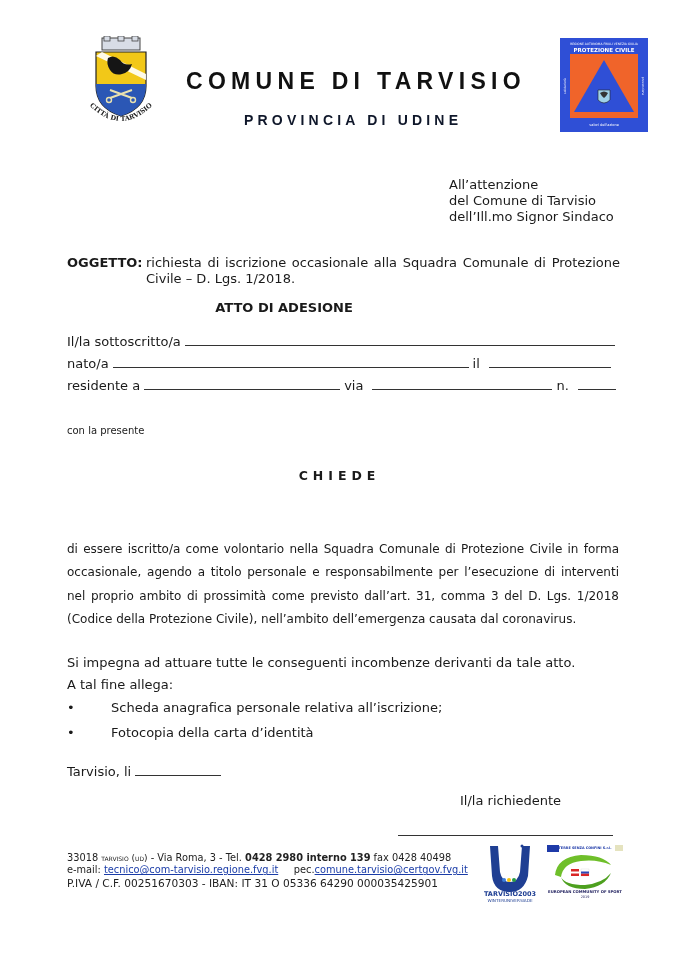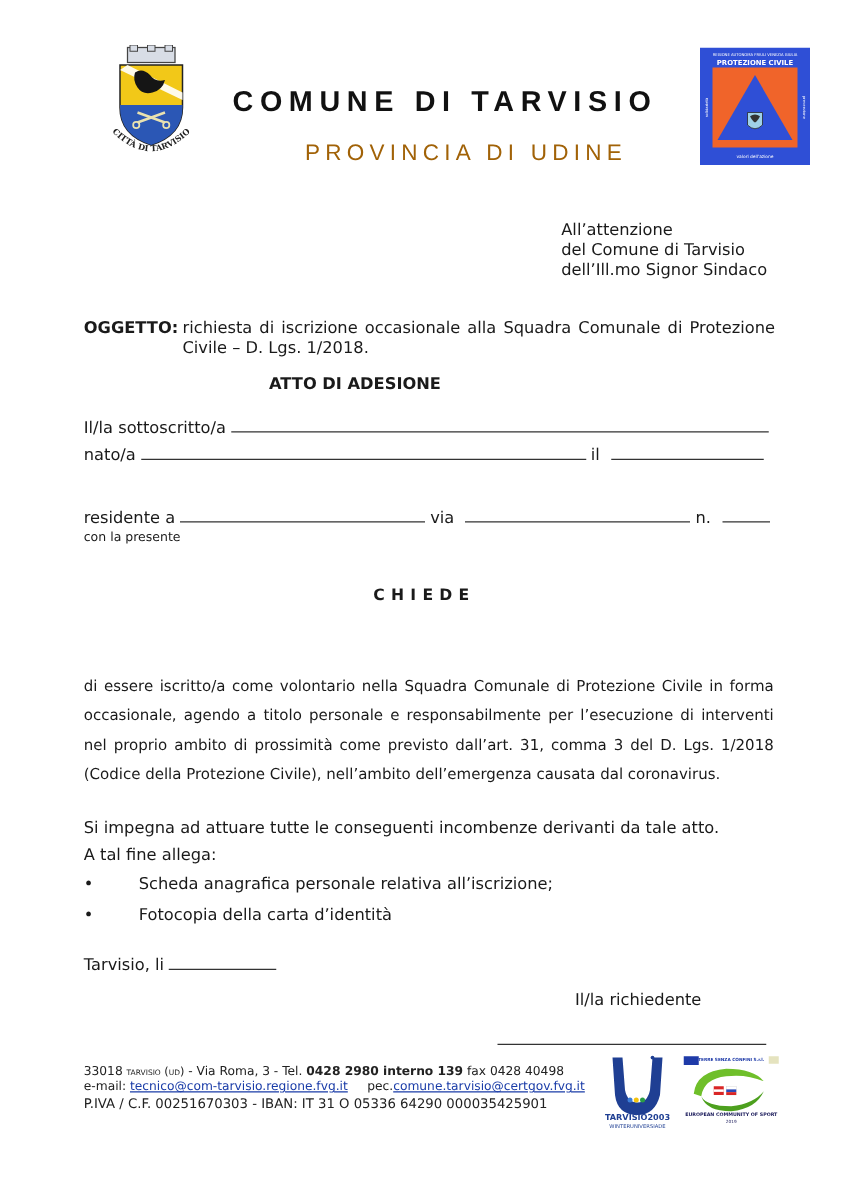--- a/index.html
+++ b/index.html
@@ -7,22 +7,22 @@
     width: 679px; height: 960px; background: #ffffff; position: relative;
     overflow: hidden; color: #1a1a1a;
     font-family: "DejaVu Sans", sans-serif;
   }
   .abs { position: absolute; }
 
   
   #crest { left: 88px; top: 36px; width: 66px; height: 88px; }
   #title { left: 186px; top: 68px; font-family: "Liberation Sans", sans-serif; font-weight: bold;
            font-size: 23px; letter-spacing: 5.3px; color: #111; }
-  #subtitle { left: 244px; top: 112px; font-family: "Liberation Sans", sans-serif; font-weight: normal;
-              font-size: 18px; letter-spacing: 4.2px; color: #a16207; }
+  #subtitle { left: 244px; top: 112px; font-family: "Liberation Sans", sans-serif; font-weight: bold;
+              font-size: 14px; letter-spacing: 4.2px; color: #0f172a; }
   #pc-logo { left: 560px; top: 38px; width: 88px; height: 94px; }
 
   #addressee { left: 449px; top: 177px; font-size: 13px; line-height: 16px; }
 
   #subject-label { left: 67px; top: 255px; font-weight: bold; font-size: 13px; }
   #subject-text { left: 146px; top: 255px; width: 474px; font-size: 13px; line-height: 16px; text-align: justify; }
 
   #atto-title { left: 0; width: 568px; top: 300px; text-align: center; font-weight: bold; font-size: 13px; }
 
   .field-row { left: 67px; font-size: 13px; display: flex; align-items: baseline; }
@@ -105,21 +105,21 @@
 <div class="abs field-row" style="top:333px;justify-content:space-between;">
   <span>Il/la sottoscritto/a</span>
   <span class="blank" style="width:430px;"></span>
 </div>
 <div class="abs field-row" style="top:355px;text-align:center;">
   <span>nato/a</span>
   <span class="blank" style="width:356px;"></span>
   <span>il</span>
   <span class="blank" style="width:122px;margin-left:9px;"></span>
 </div>
-<div class="abs field-row" style="top:377px;margin-top:28px;">
+<div class="abs field-row" style="top:377px;">
   <span>residente a</span>
   <span class="blank" style="width:196px;"></span>
   <span>via</span>
   <span class="blank" style="width:180px;margin-left:9px;"></span>
   <span>n.</span>
   <span class="blank" style="width:38px;margin-left:9px;"></span>
 </div>
 
 <div class="abs" id="con-la-presente">con la presente</div>
 <div class="abs" id="chiede">CHIEDE</div>

